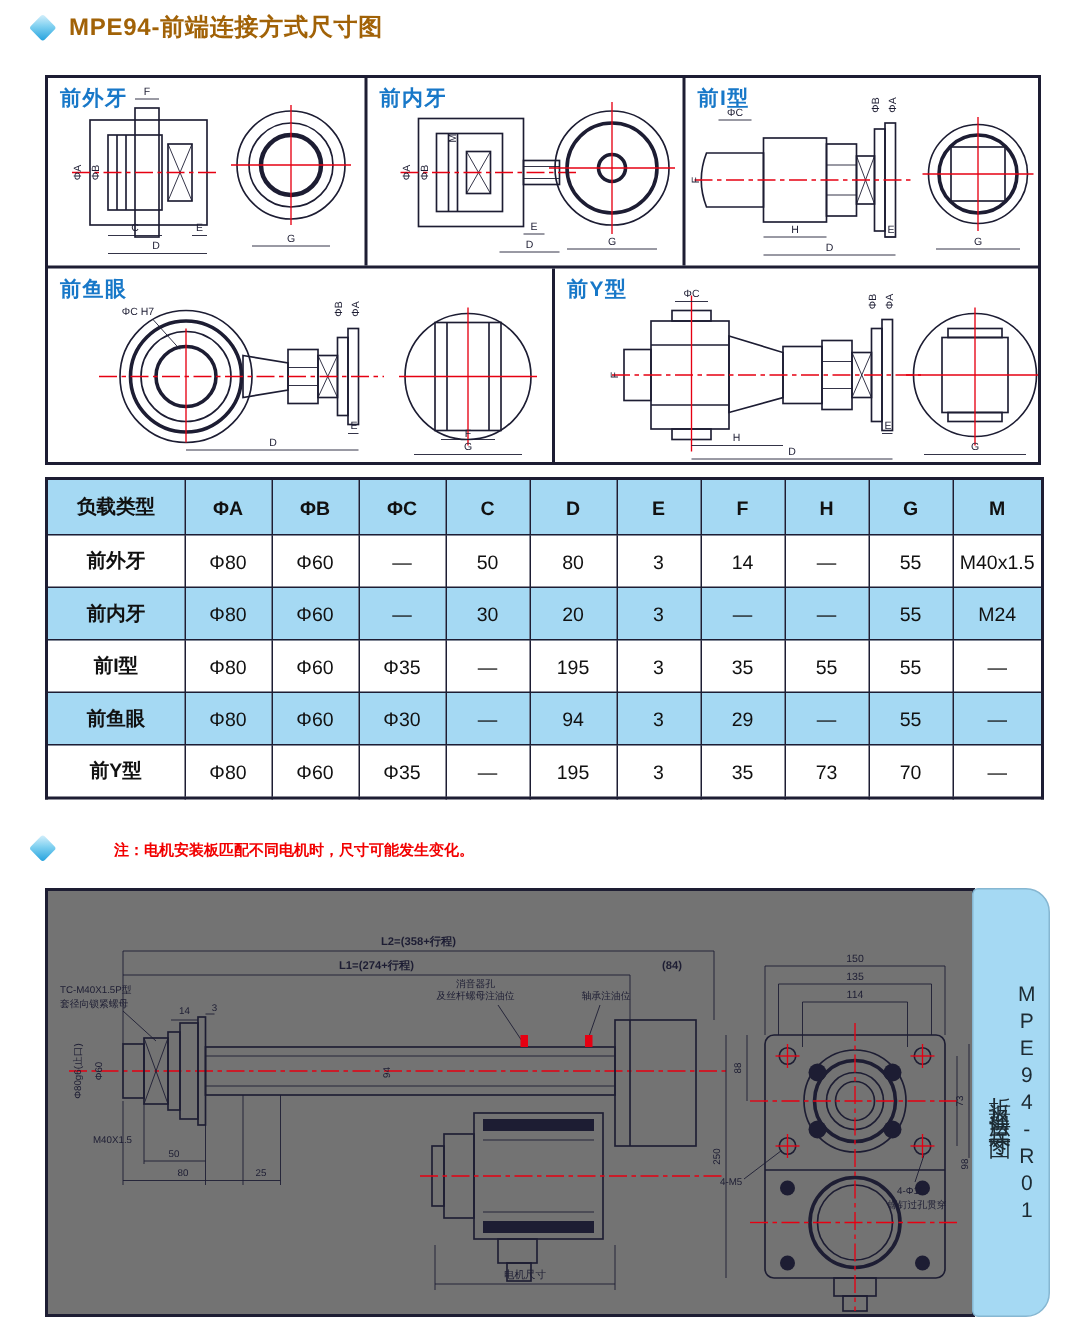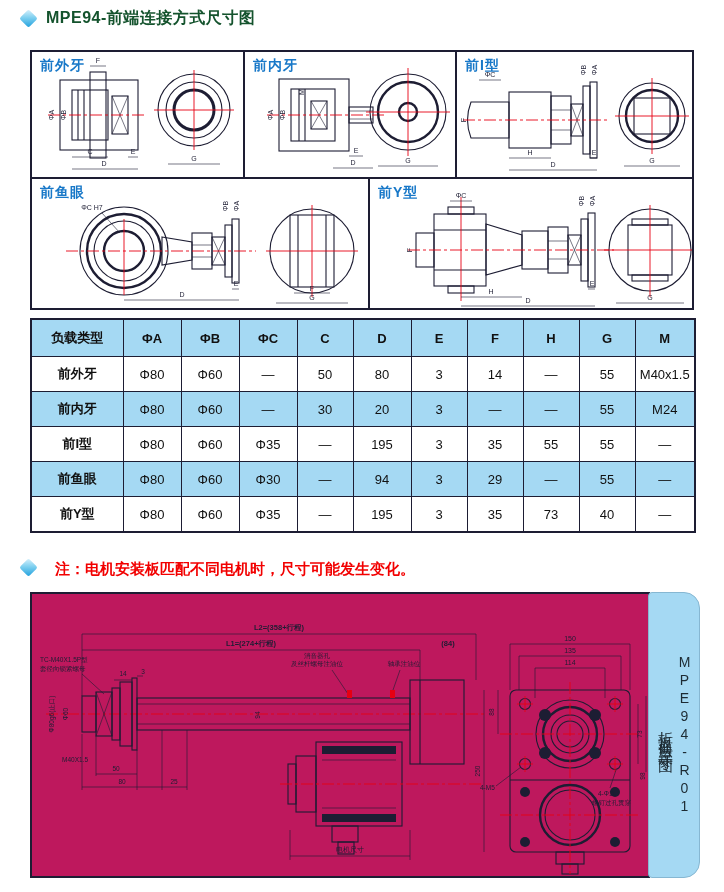--- a/index.html
+++ b/index.html
@@ -1,20 +1,20 @@
 <!DOCTYPE html>
 <html><head>
 <meta charset="utf-8">
 <style>
   html,body{margin:0;padding:0;background:#ffffff;}
   body{width:724px;height:892px;position:relative;font-family:"Liberation Sans","DejaVu Sans",sans-serif;color:#111;}
   .sec-header{position:absolute;display:flex;align-items:center;gap:11px;left:22px;}
   .diamond{width:13px;height:13px;transform:rotate(45deg);background:linear-gradient(135deg,#d9f1fc 0%,#7fd0f0 45%,#21a0dd 100%);border-radius:2px;flex:0 0 auto;}
-  .sec-title{font-size:16px;font-weight:bold;color:#14532d;letter-spacing:0.5px;}
-  .sec-note{font-size:15px;font-weight:bold;color:#f20000;margin-left:9px;margin-top:4px;}
+  .sec-title{font-size:16px;font-weight:bold;color:#a16207;letter-spacing:0.5px;}
+  .sec-note{font-size:10px;font-weight:bold;color:#f20000;margin-left:30px;margin-top:4px;}
   .panel-box{position:absolute;left:30px;top:50px;width:660px;border:2px solid #1d1d33;background:#fff;}
   .prow{display:flex;}
   .prow.first{border-bottom:2px solid #1d1d33;}
   .pcell{position:relative;}
   .pcell.bdr{border-right:2px solid #1d1d33;}
   .plabel{position:absolute;left:8px;top:5px;font-size:14px;font-weight:bold;color:#1878c8;letter-spacing:1px;z-index:2;}
   .pcell svg{position:absolute;left:0;top:0;}
   svg .ln{stroke:#1d1d33;fill:none;stroke-width:1.1;}
   svg .th2{stroke-width:2.4;}
   svg .th3{stroke-width:3;}
@@ -25,21 +25,21 @@
   svg .dimb{font-size:7.5px;font-weight:bold;}
   svg .note{font-size:6.5px;fill:#1d1d33;}
   svg .fillb{fill:#1d1d33;stroke:none;}
   svg .redf{fill:#e60012;stroke:none;}
   table.spec{position:absolute;left:30px;top:318px;width:664px;border-collapse:collapse;table-layout:fixed;}
   table.spec th,table.spec td{border:1.5px solid #1d1d33;text-align:center;font-size:13px;height:34px;padding:0;background:#fff;}
   table.spec thead th{background:#a5d9f3;font-weight:bold;height:36px;}
   table.spec tr.alt td{background:#a5d9f3;}
   table.spec td.first,table.spec th{font-weight:bold;margin-top:24px;}
   table.spec{border:2px solid #1d1d33;}
-  .draw-box{position:absolute;left:30px;top:592px;width:616px;height:282px;border:2px solid #1d1d33;background:#be185d;}
+  .draw-box{position:absolute;left:30px;top:592px;width:616px;height:282px;border:2px solid #1d1d33;background:#737373;}
   .side-tab{position:absolute;left:648px;top:592px;width:50px;height:284px;background:#a5d9f3;border:1px solid #86b7d2;border-radius:4px 16px 16px 4px;display:flex;align-items:center;justify-content:center;gap:2px;}
   .vtxt{writing-mode:vertical-rl;text-orientation:upright;font-size:15px;letter-spacing:4px;color:#1d2b33;font-weight:500;}
   .vtxt.model{font-size:14px;letter-spacing:2px;}
 </style>
 </head>
 <body>
 
 <div class="sec-header" style="top:8px">
   <span class="diamond"></span>
   <span class="sec-title">MPE94-前端连接方式尺寸图</span>
@@ -318,21 +318,21 @@
     <tr>
       <td class="first">前Y型</td>
       <td>Φ80</td>
       <td>Φ60</td>
       <td>Φ35</td>
       <td>—</td>
       <td>195</td>
       <td>3</td>
       <td>35</td>
       <td>73</td>
-      <td>40</td>
+      <td>70</td>
       <td>—</td>
     </tr>
   </tbody>
 </table>
 
 <div class="sec-header" style="top:556px">
   <span class="diamond"></span>
   <span class="sec-note">注：电机安装板匹配不同电机时，尺寸可能发生变化。</span>
 </div>
 

